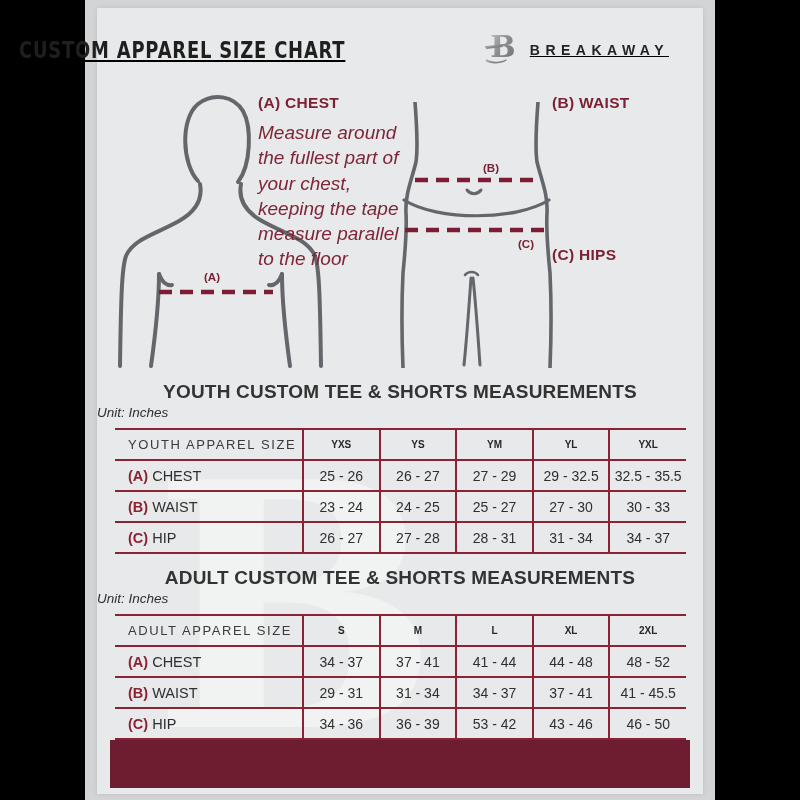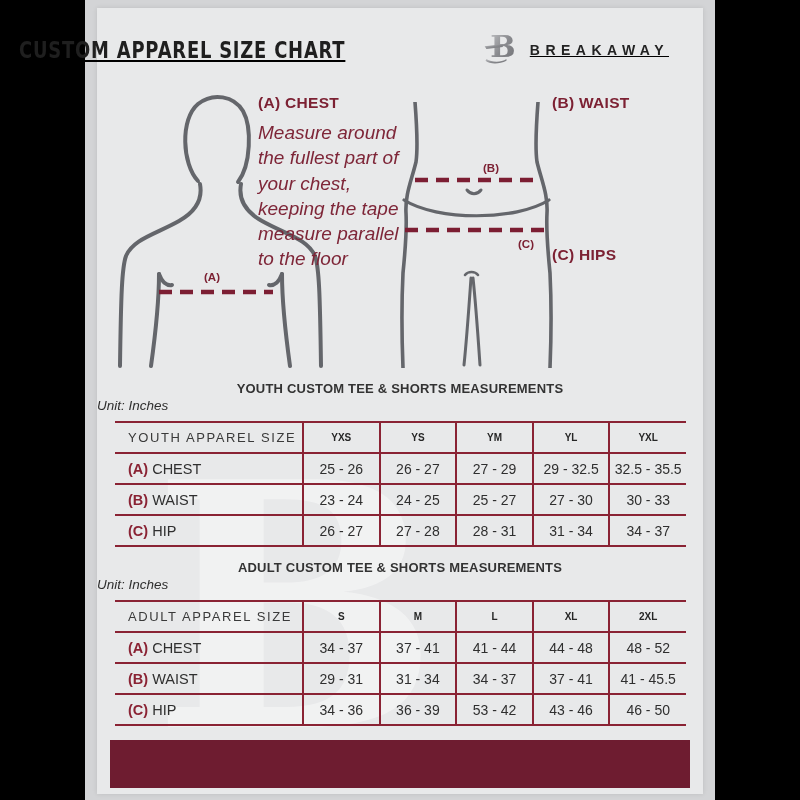--- a/index.html
+++ b/index.html
@@ -37,21 +37,21 @@
 
   
   .diagram{position:relative;height:284px;margin-top:16px;}
   .diagram .figure{position:absolute;}
   .instr{position:absolute;}
   .instr-h{font-weight:700;font-size:15.5px;color:var(--maroon);letter-spacing:.3px;margin-bottom:8px;}
   .instr-t{font-style:italic;font-size:19px;line-height:1.33;color:var(--maroon-text);}
   .marker{position:absolute;font-weight:700;font-size:11.5px;color:var(--maroon);}
 
   
-  .tbl-title{text-align:center;font-weight:700;font-size:13px;color:#333;letter-spacing:.2px;}
+  .tbl-title{text-align:center;font-weight:700;font-size:19px;color:#333;letter-spacing:.2px;}
   .tbl-unit{text-align:left;font-style:italic;font-size:13.5px;color:#2e2e2e;margin-top:2px;}
   .youth-title{margin-top:9px;}
   .adult-title{margin-top:13px;}
   table.size-table{
     width:571px;margin:8px 17px 0 18px;border-collapse:collapse;table-layout:fixed;
     border-top:2px solid var(--maroon-border);border-bottom:2px solid var(--maroon-border);
   }
   .size-table col.c0{width:188px;}
   .size-table th,.size-table td{height:29px;padding:0;background:transparent;}
   .size-table tr > *:nth-child(n+2){border-left:2px solid var(--maroon-border);text-align:center;}

